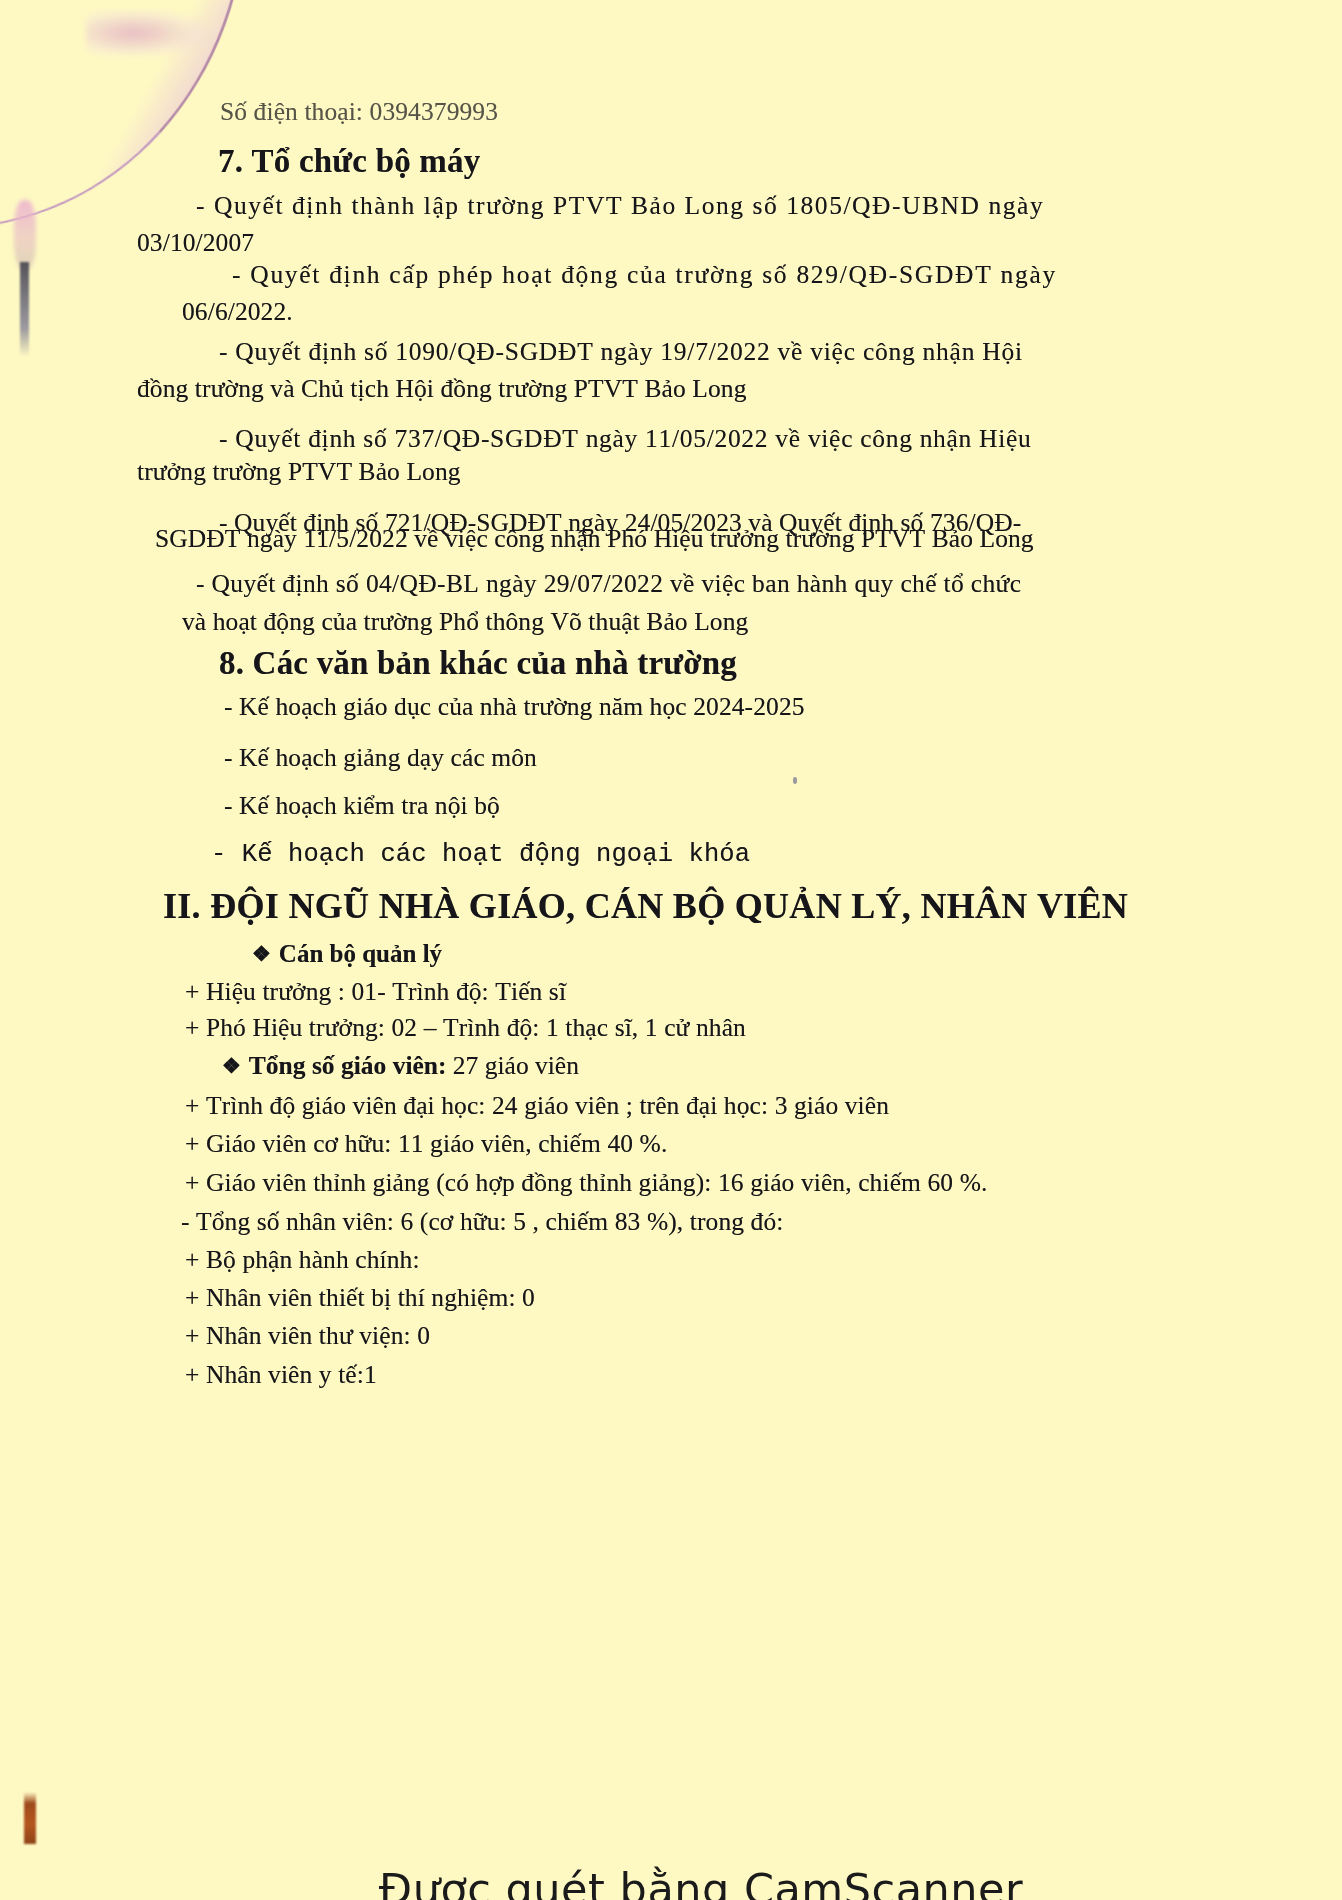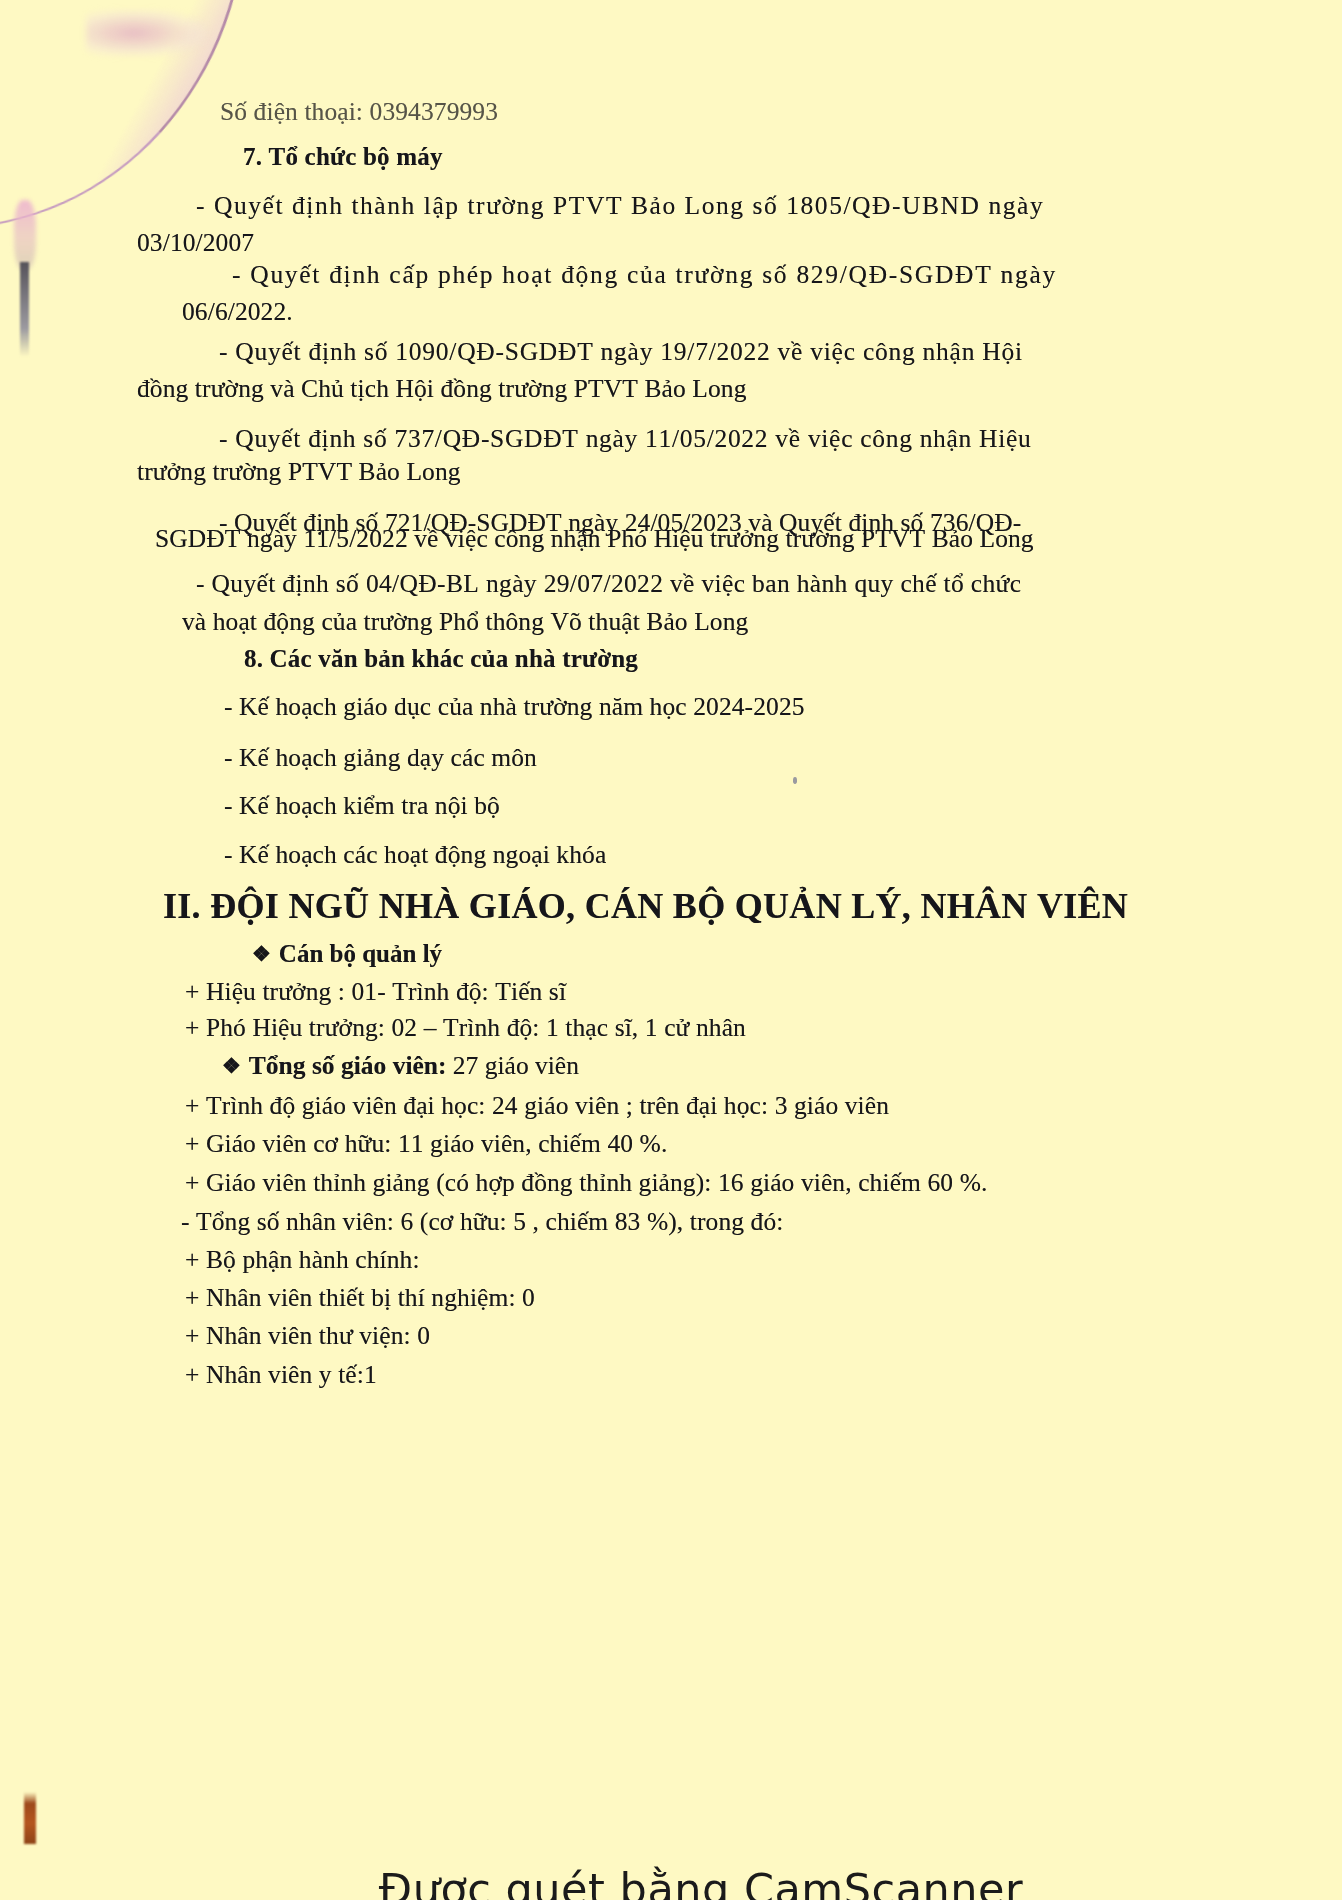--- a/index.html
+++ b/index.html
@@ -101,23 +101,22 @@
   }
   .body-text {
     font-size: 25.5px;
     letter-spacing: 0.1px;
   }
   .bold {
     font-weight: bold;
   }
   .heading-sec {
     font-weight: bold;
-    font-size: 25px;
+    font-size: 33px;
     letter-spacing: 0.2px;
-    margin-left: 25px;
   }
   .heading-roman {
     font-weight: bold;
     font-size: 36px;
     letter-spacing: 0.3px;
   }
   .bullet-diamond {
     font-weight: bold;
     font-size: 25px;
   }
@@ -188,21 +187,21 @@
     <div class="line body-text" style="left:155px; top:524px;">SGDĐT ngày 11/5/2022 về việc công nhận Phó Hiệu trưởng trường PTVT Bảo Long</div>
 
     <div class="line body-text" style="left:196px; top:569px; letter-spacing:0.35px;">- Quyết định số 04/QĐ-BL ngày 29/07/2022 về việc ban hành quy chế tổ chức</div>
     <div class="line body-text" style="left:182px; top:607px;">và hoạt động của trường Phổ thông Võ thuật Bảo Long</div>
 
     <div class="line heading-sec" style="left:219px; top:645px;">8. Các văn bản khác của nhà trường</div>
 
     <div class="line body-text" style="left:224px; top:692px;">- Kế hoạch giáo dục của nhà trường năm học 2024-2025</div>
     <div class="line body-text" style="left:224px; top:743px;">- Kế hoạch giảng dạy các môn</div>
     <div class="line body-text" style="left:224px; top:791px;">- Kế hoạch kiểm tra nội bộ</div>
-    <div class="line body-text" style="left:224px; top:840px;">- Kế hoạch các hoạt động ngoại khóa</div>
+    <div class="line body-text" style="left:211px; top:840px;font-family:Liberation Mono, monospace;">- Kế hoạch các hoạt động ngoại khóa</div>
 
     <div class="line heading-roman" style="left:163px; top:885px;">II. ĐỘI NGŨ NHÀ GIÁO, CÁN BỘ QUẢN LÝ, NHÂN VIÊN</div>
 
     <div class="line bullet-diamond" style="left:252px; top:940px;"><span class="dia">❖</span><span>Cán bộ quản lý</span></div>
 
     <div class="line body-text" style="left:185px; top:977px;">+ Hiệu trưởng : 01- Trình độ: Tiến sĩ</div>
     <div class="line body-text" style="left:185px; top:1013px;">+ Phó Hiệu trưởng: 02 – Trình độ: 1 thạc sĩ, 1 cử nhân</div>
 
     <div class="line" style="left:222px; top:1051px; font-size:25.5px;"><span class="dia bold">❖</span><span class="bold">Tổng số giáo viên:</span><span> 27 giáo viên</span></div>
 

